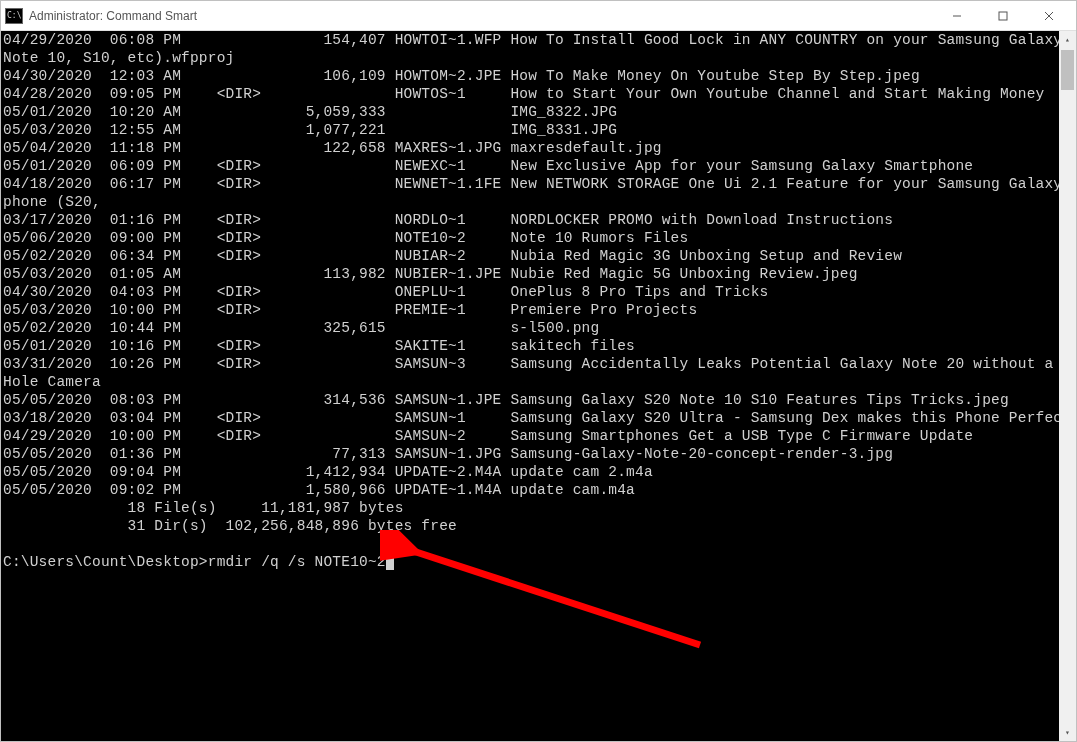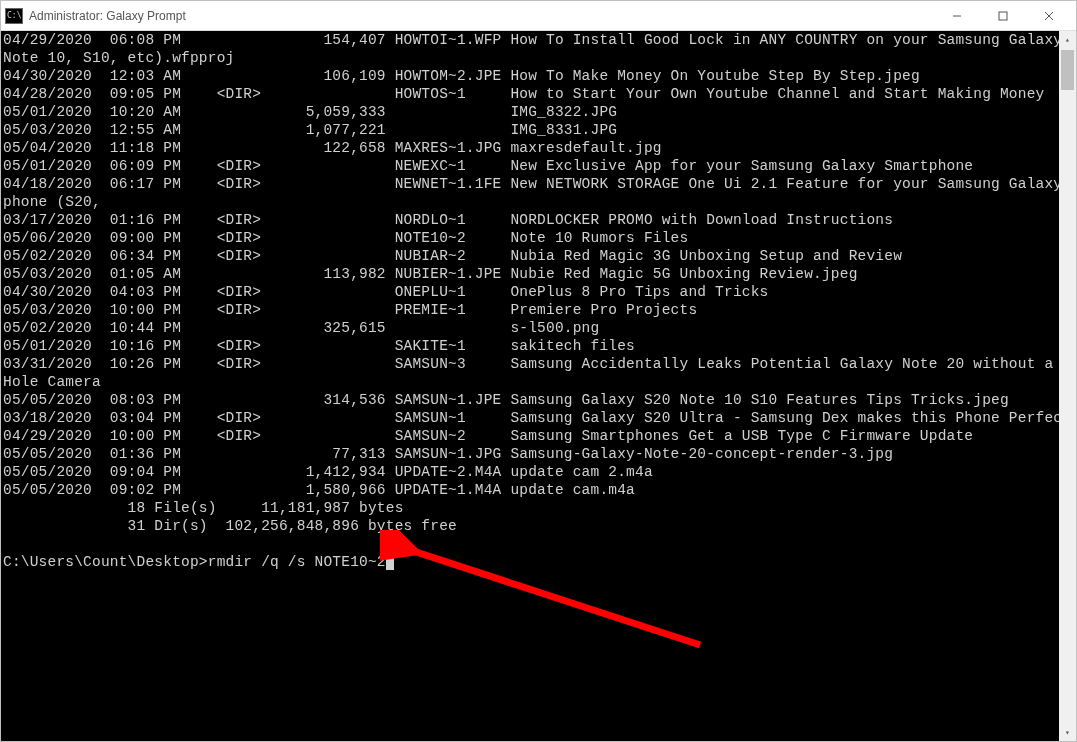--- a/index.html
+++ b/index.html
@@ -109,21 +109,21 @@
     position: absolute;
     pointer-events: none;
   }
 </style>
 </head>
 <body>
 
 <div class="window">
   <div class="titlebar">
     <div class="titlebar-icon">C:\</div>
-    <div class="titlebar-title">Administrator: Galaxy Prompt</div>
+    <div class="titlebar-title">Administrator: Command Smart</div>
     <div class="titlebar-controls">
       <div class="tb-btn">
         <svg width="10" height="10" viewBox="0 0 10 10">
             <line x1="1" y1="5" x2="9" y2="5" stroke="#555" stroke-width="1"></line>
           </svg>
       </div>
       <div class="tb-btn">
         <svg width="10" height="10" viewBox="0 0 10 10">
             <rect x="1" y="1" width="8" height="8" fill="none" stroke="#555" stroke-width="1"></rect>
           </svg>

